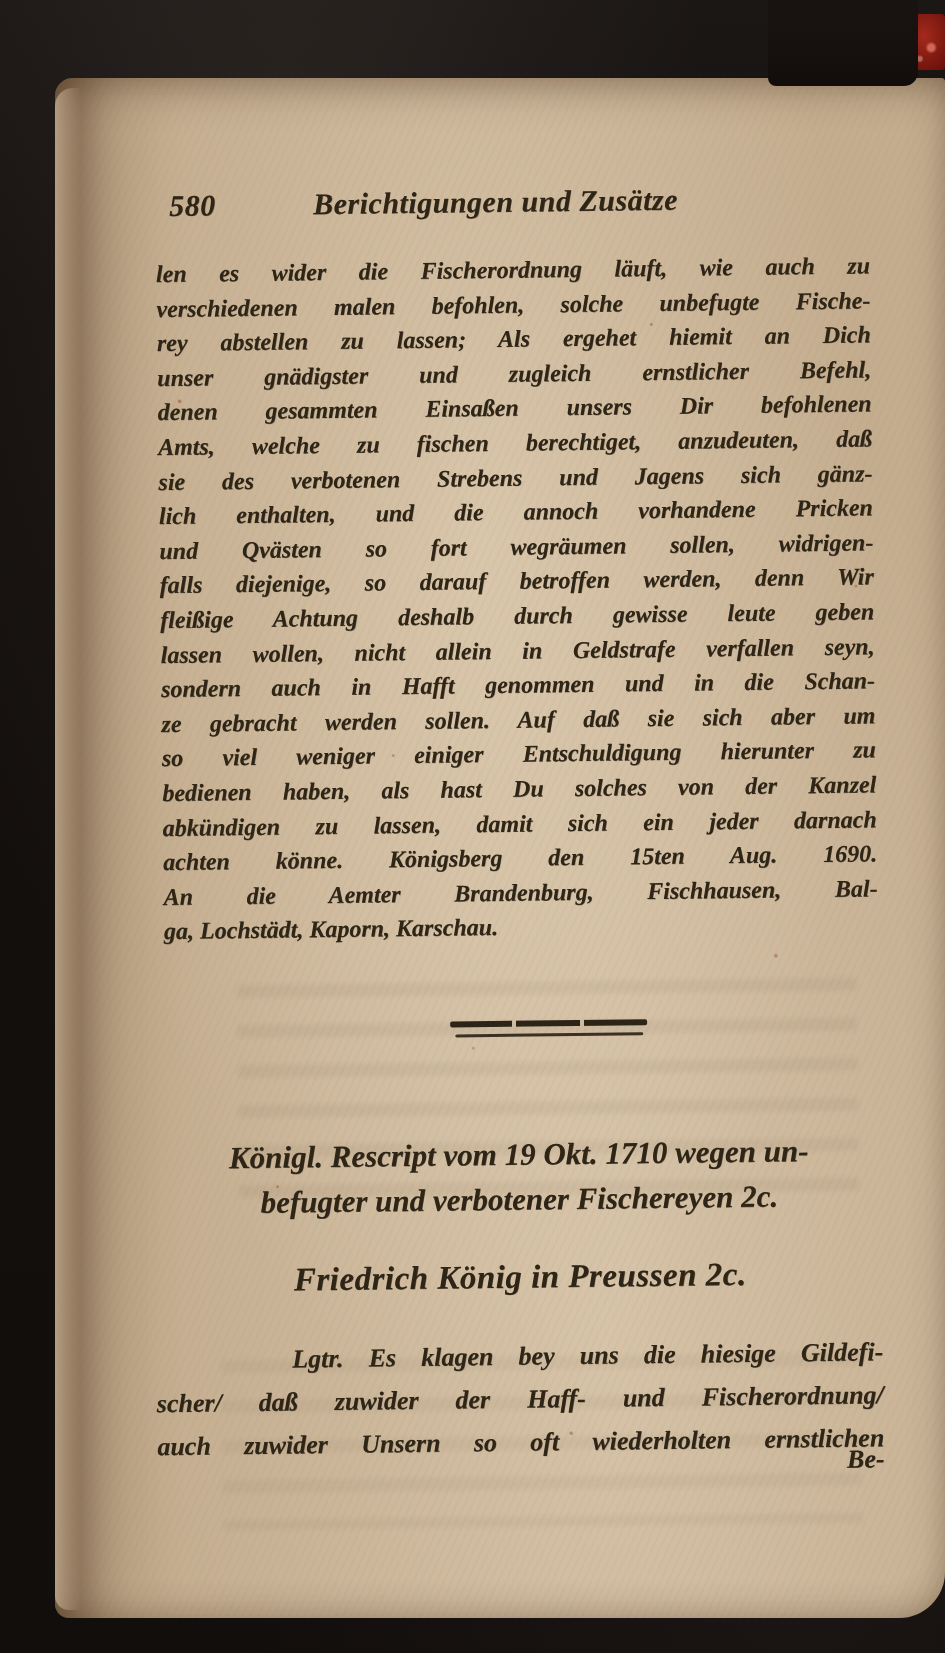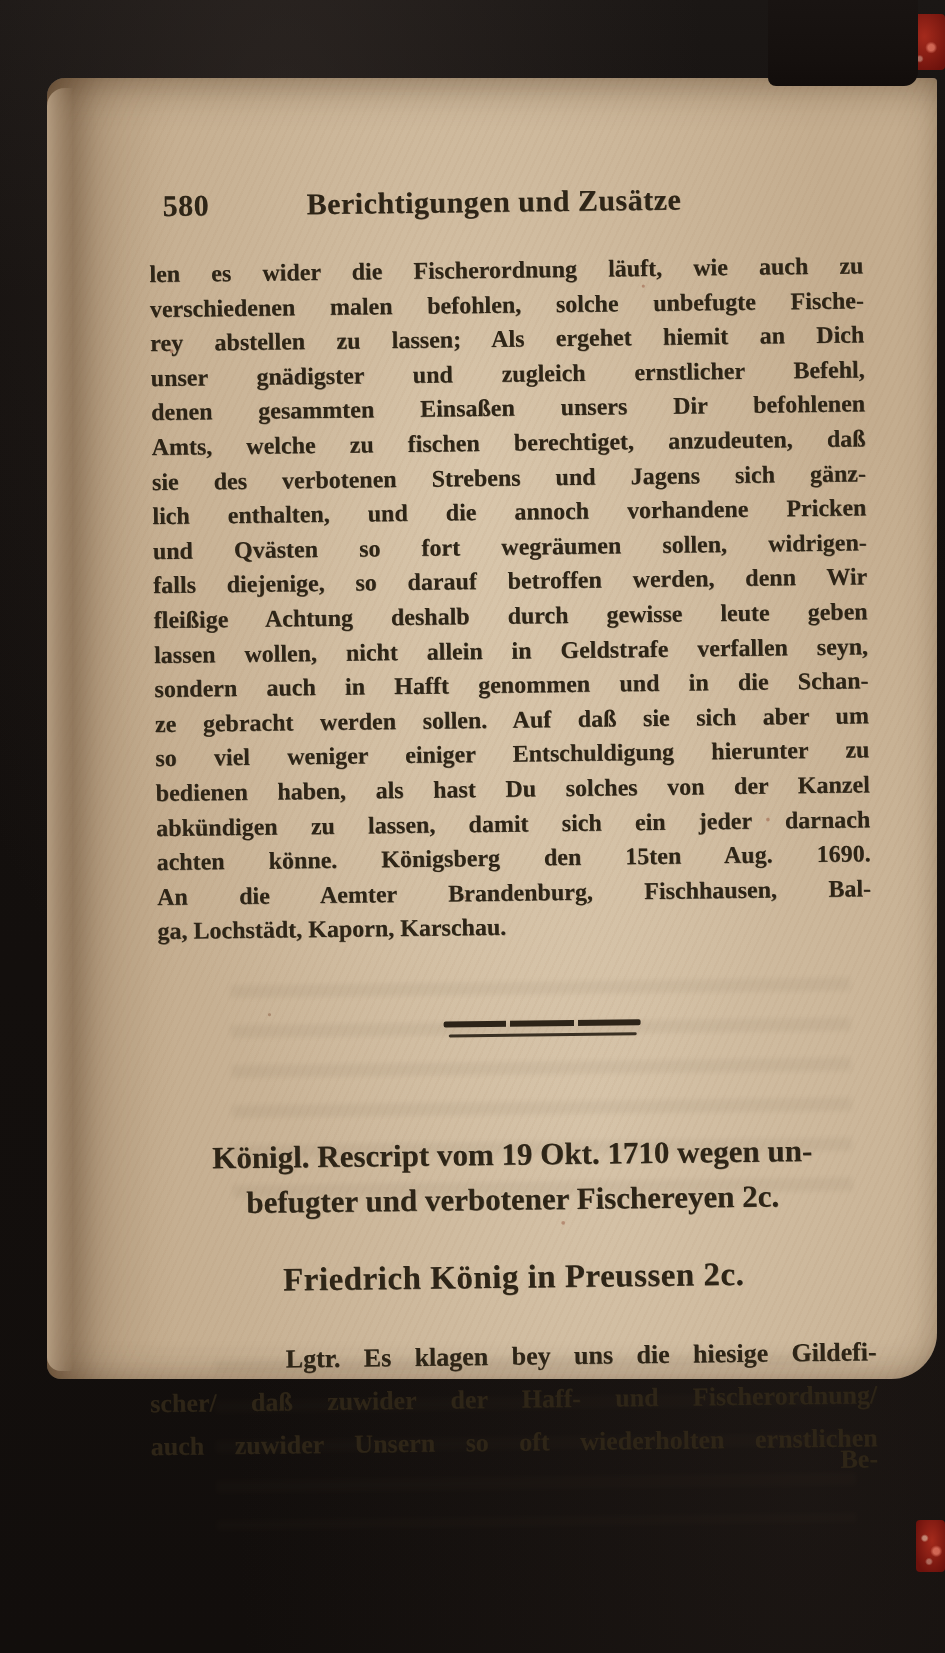--- a/index.html
+++ b/index.html
@@ -23,41 +23,42 @@
     border-radius:4px;
   }
   .red-edge.top{left:899px;top:14px;width:46px;height:56px;}
   .red-edge.bottom{left:916px;top:1520px;width:29px;height:52px;}
   .black-wedge{
     position:absolute;z-index:4;left:768px;top:0;width:150px;height:86px;
     background:linear-gradient(180deg,#191412 0,#15100e 70%,#120d0b 100%);
     border-radius:0 0 14px 8px;
   }
   .paper{
-    position:absolute;z-index:2;left:47px;top:78px;width:890px;height:1301px;
+    position:absolute;z-index:2;left:55px;top:78px;width:890px;height:1540px;
     border-radius:18px 4px 46px 14px;
     background-color:#c4ad8f;
     background-image:
       radial-gradient(circle at 14% 21%, rgba(136,62,40,.45) 0 1.2px, transparent 2.4px),
       radial-gradient(circle at 67% 16%, rgba(136,62,40,.4) 0 1px, transparent 2px),
       radial-gradient(circle at 38% 44%, rgba(120,80,50,.4) 0 1px, transparent 2px),
       radial-gradient(circle at 81% 57%, rgba(136,62,40,.4) 0 1.2px, transparent 2.4px),
       radial-gradient(circle at 25% 72%, rgba(120,70,45,.4) 0 1px, transparent 2px),
       radial-gradient(circle at 58% 88%, rgba(136,62,40,.4) 0 1.2px, transparent 2.4px),
       radial-gradient(circle at 90% 33%, rgba(120,70,45,.35) 0 1px, transparent 2px),
       radial-gradient(circle at 47% 63%, rgba(136,62,40,.3) 0 1px, transparent 2px),
       repeating-linear-gradient(115deg, rgba(150,110,75,.05) 0 2px, transparent 2px 7px),
       radial-gradient(ellipse at 48% 30%, rgba(238,224,200,.45), rgba(238,224,200,0) 58%),
       radial-gradient(ellipse at 62% 82%, rgba(240,228,206,.4), transparent 60%),
       linear-gradient(90deg, rgba(122,92,62,.45) 0px, rgba(122,92,62,.12) 50px, rgba(122,92,62,0) 130px);
     box-shadow:
       inset 70px 0 60px -40px rgba(70,45,25,.5),
       inset -22px 0 40px -26px rgba(70,45,25,.28),
       inset 0 32px 42px -26px rgba(70,45,25,.42),
       inset 0 -26px 36px -26px rgba(70,45,25,.3);
+    font-style: italic;
   }
   .paper::before{ 
     content:"";position:absolute;left:0;top:10px;bottom:8px;width:26px;
     background:linear-gradient(90deg, rgba(232,210,180,.55), rgba(232,210,180,0));
     border-radius:18px 0 0 14px;pointer-events:none;
   }
   .content{
     position:absolute;inset:0;transform:rotate(-0.7deg);transform-origin:40% 50%;
     color:#2e2517;font-weight:bold;
     text-shadow:0.4px 0.4px 0.6px rgba(46,37,23,.5);

